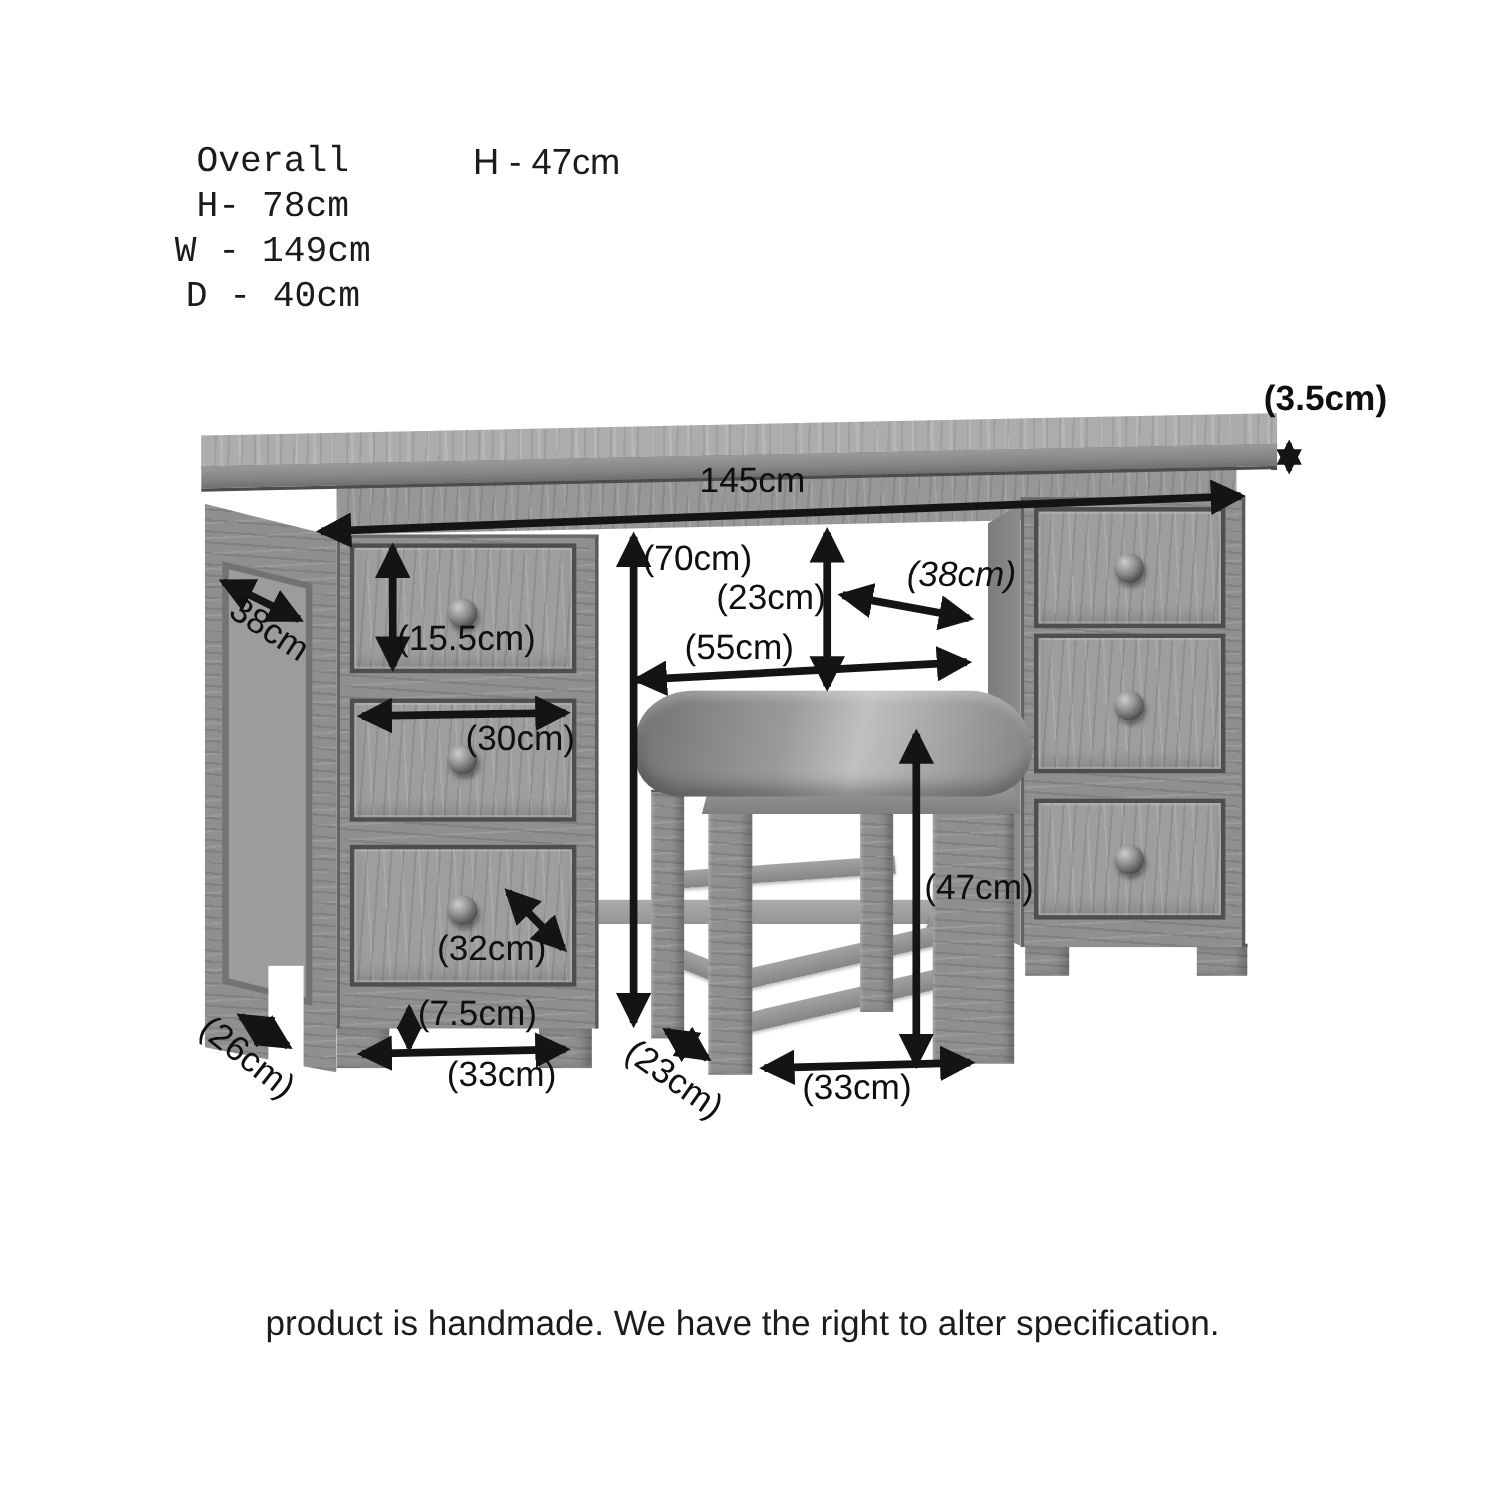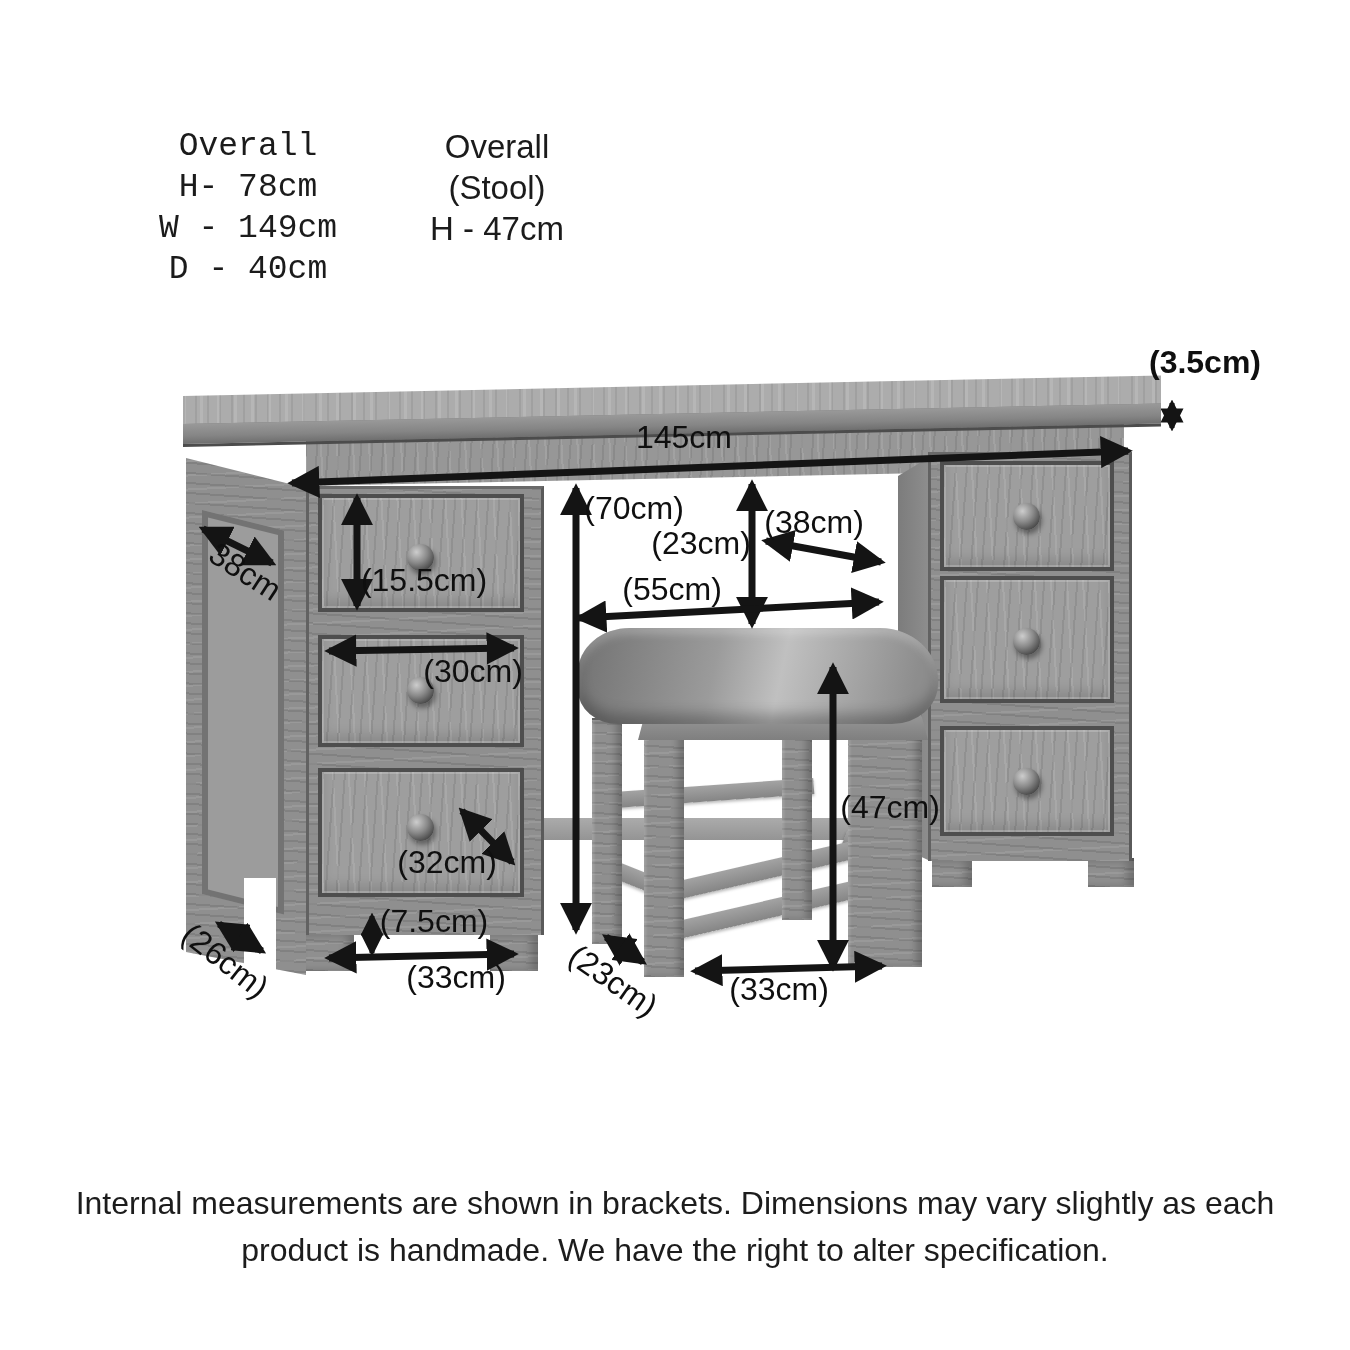--- a/index.html
+++ b/index.html
@@ -86,21 +86,20 @@
 
 <div class="canvas">
 
   <div class="spec" style="left:148px;top:126px;width:200px;font-family:Liberation Mono, monospace;">
     <div>Overall</div>
     <div>H- 78cm</div>
     <div>W - 149cm</div>
     <div>D - 40cm</div>
   </div>
   <div class="spec" style="left:392px;top:126px;width:210px;">
-    <div>Overall (Stool)</div>
     <div>H - 47cm</div>
   </div>
 
   <div>
 
     <div class="apron wood"></div>
     <div class="back-rail"></div>
 
     <div class="tabletop">
       <div class="top-face wood-light"></div>
@@ -179,29 +178,28 @@
     <path class="dline" d="M606,937 L643,962" marker-start="url(#ah)" marker-end="url(#ah)"></path>
     <path class="dline" d="M695,971 L882,966" marker-start="url(#ah)" marker-end="url(#ah)"></path>
   </svg>
 
   <span class="dim" style="left:684px;top:437px;">145cm</span>
   <span class="dim" style="left:1205px;top:362px;font-weight:bold;">(3.5cm)</span>
   <span class="dim rot33" style="left:245px;top:572px;">38cm</span>
   <span class="dim" style="left:424px;top:580px;">(15.5cm)</span>
   <span class="dim" style="left:634px;top:508px;">(70cm)</span>
   <span class="dim" style="left:701px;top:543px;">(23cm)</span>
-  <span class="dim" style="left:814px;top:522px;">(38cm)</span>
+  <span class="dim" style="left:874px;top:522px;font-style:italic;">(38cm)</span>
   <span class="dim" style="left:672px;top:589px;">(55cm)</span>
   <span class="dim" style="left:473px;top:671px;">(30cm)</span>
   <span class="dim" style="left:447px;top:862px;">(32cm)</span>
   <span class="dim" style="left:890px;top:807px;">(47cm)</span>
   <span class="dim" style="left:434px;top:921px;">(7.5cm)</span>
   <span class="dim" style="left:456px;top:977px;">(33cm)</span>
   <span class="dim rot38" style="left:225px;top:961px;">(26cm)</span>
   <span class="dim rot35" style="left:613px;top:981px;">(23cm)</span>
   <span class="dim" style="left:779px;top:989px;">(33cm)</span>
 
   <div class="footnote">
-    <div>Internal measurements are shown in brackets. Dimensions may vary slightly as each</div>
     <div>product is handmade. We have the right to alter specification.</div>
   </div>
 
 </div>
 
 </body></html>

